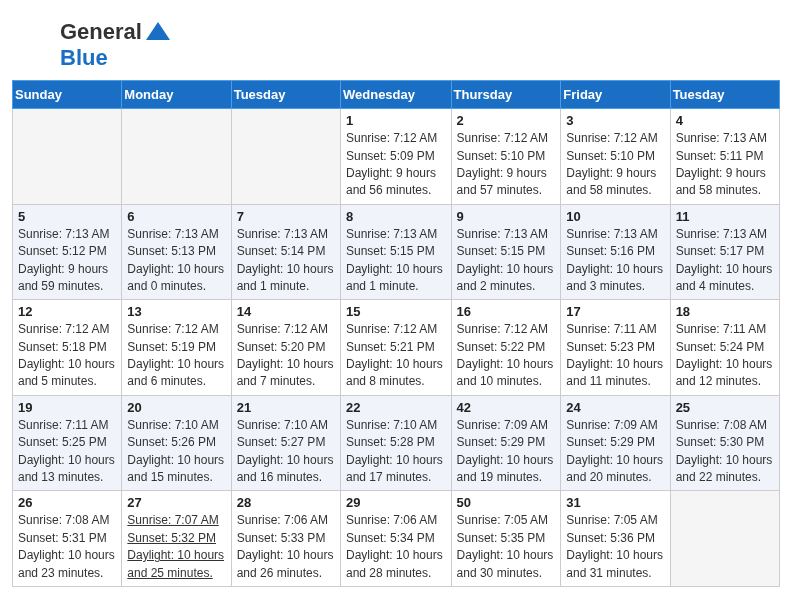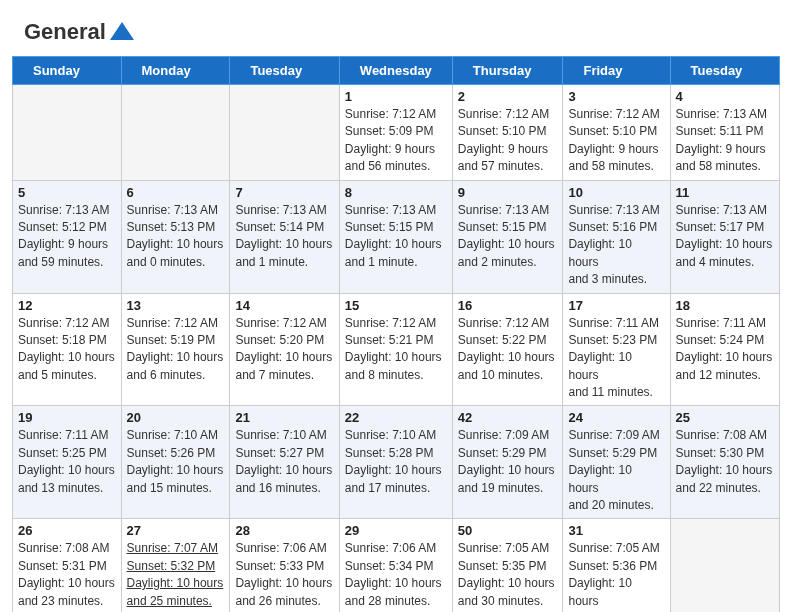--- a/index.html
+++ b/index.html
@@ -16,20 +16,21 @@
       padding: 18px 24px 10px 24px;
     }
     .logo {
       display: flex;
       align-items: center;
     }
     .logo-text {
       font-size: 22px;
       font-weight: bold;
       line-height: 1.1;
+      margin-left: 36px;
     }
     .logo-general { color: #333; }
     .logo-blue { color: #1a6fc4; }
     .logo-icon {
       width: 28px;
       height: 28px;
       margin-left: 2px;
     }
     .title-block {
       text-align: right;
@@ -49,21 +50,21 @@
       padding: 0 10px;
     }
     .calendar-wrap {
       padding: 0 12px 12px 12px;
     }
     .calendar th {
       background: #1a6fc4;
       color: #fff;
       font-size: 13px;
       font-weight: bold;
-      padding: 6px 20px;
+      padding: 6px 2px;
       text-align: left;
       border: 1px solid #4a9ee8;
       margin-left: 32px;
     }
     .calendar td {
       vertical-align: top;
       border: 1px solid #ccc;
       width: 113px;
       min-height: 90px;
       padding: 4px 5px;
@@ -94,20 +95,23 @@
 <div class="header">
   <div class="logo">
     <div>
       <div style="display:flex;align-items:center;">
         <span class="logo-text">
           <span class="logo-general">General</span>
         </span>
         <svg class="logo-icon" viewBox="0 0 28 28">
           <polygon points="14,4 26,22 2,22" fill="#1a6fc4"></polygon>
         </svg>
+      </div>
+      <div>
+        <span class="logo-text logo-blue">Blue</span>
       </div>
     </div>
   </div>
   <div class="title-block">
     <div class="month-title"></div>
     <div class="location"></div>
   </div>
 </div>
 
 <div class="calendar-wrap">

